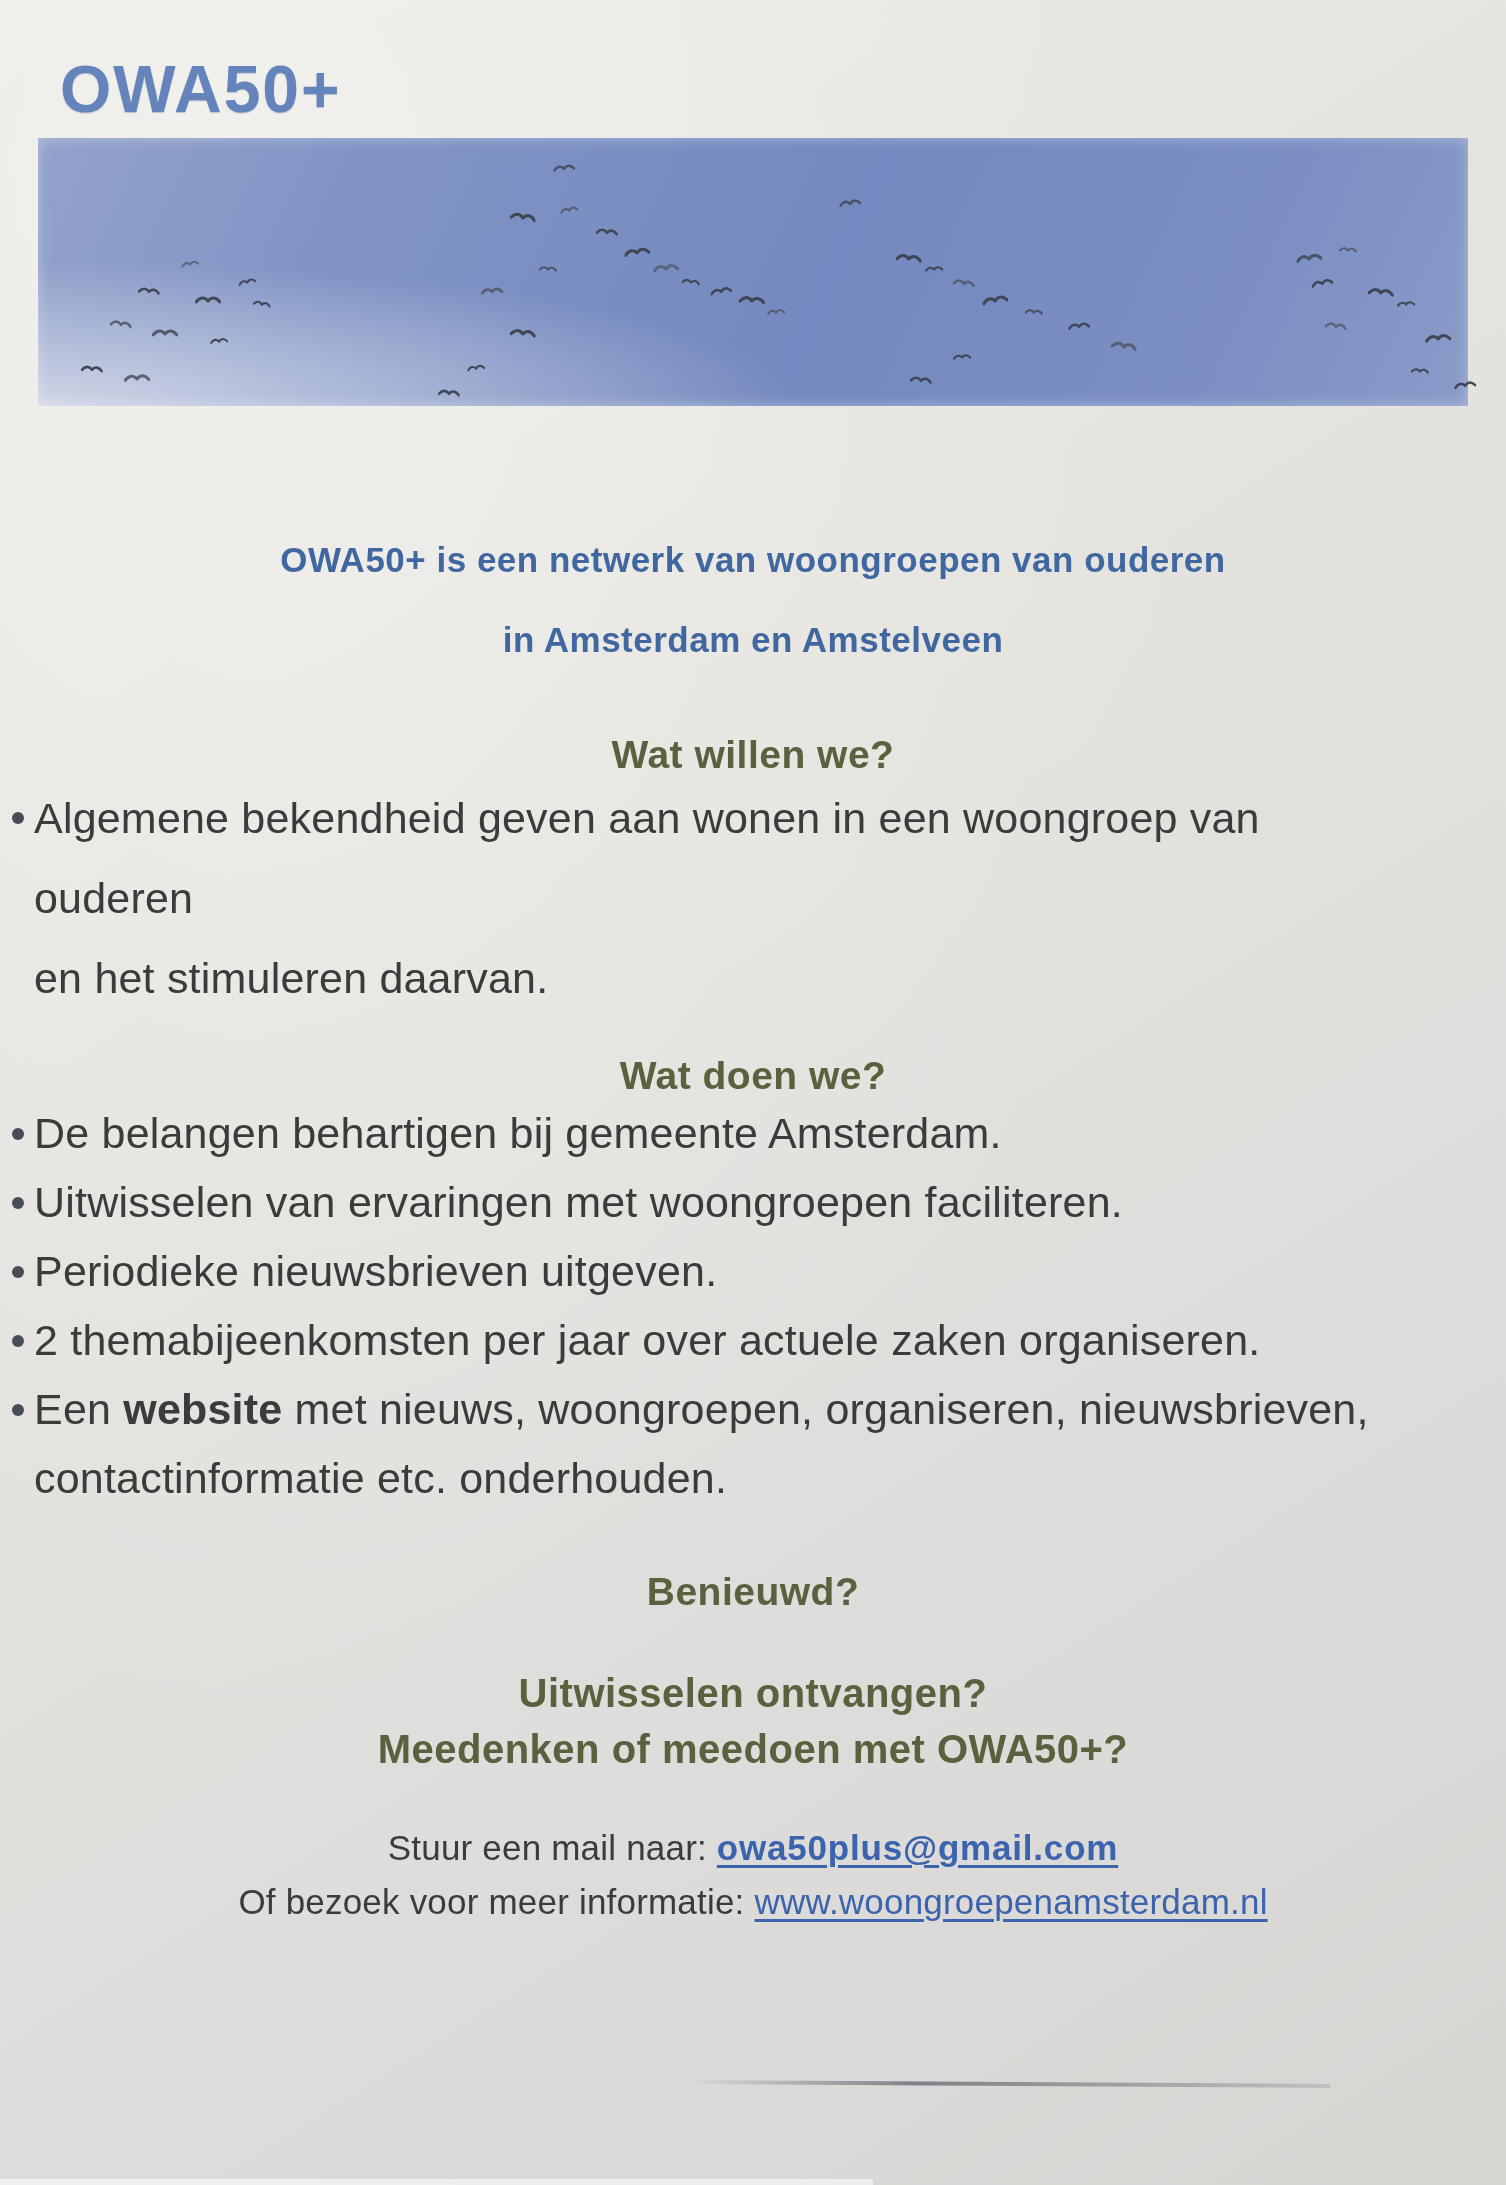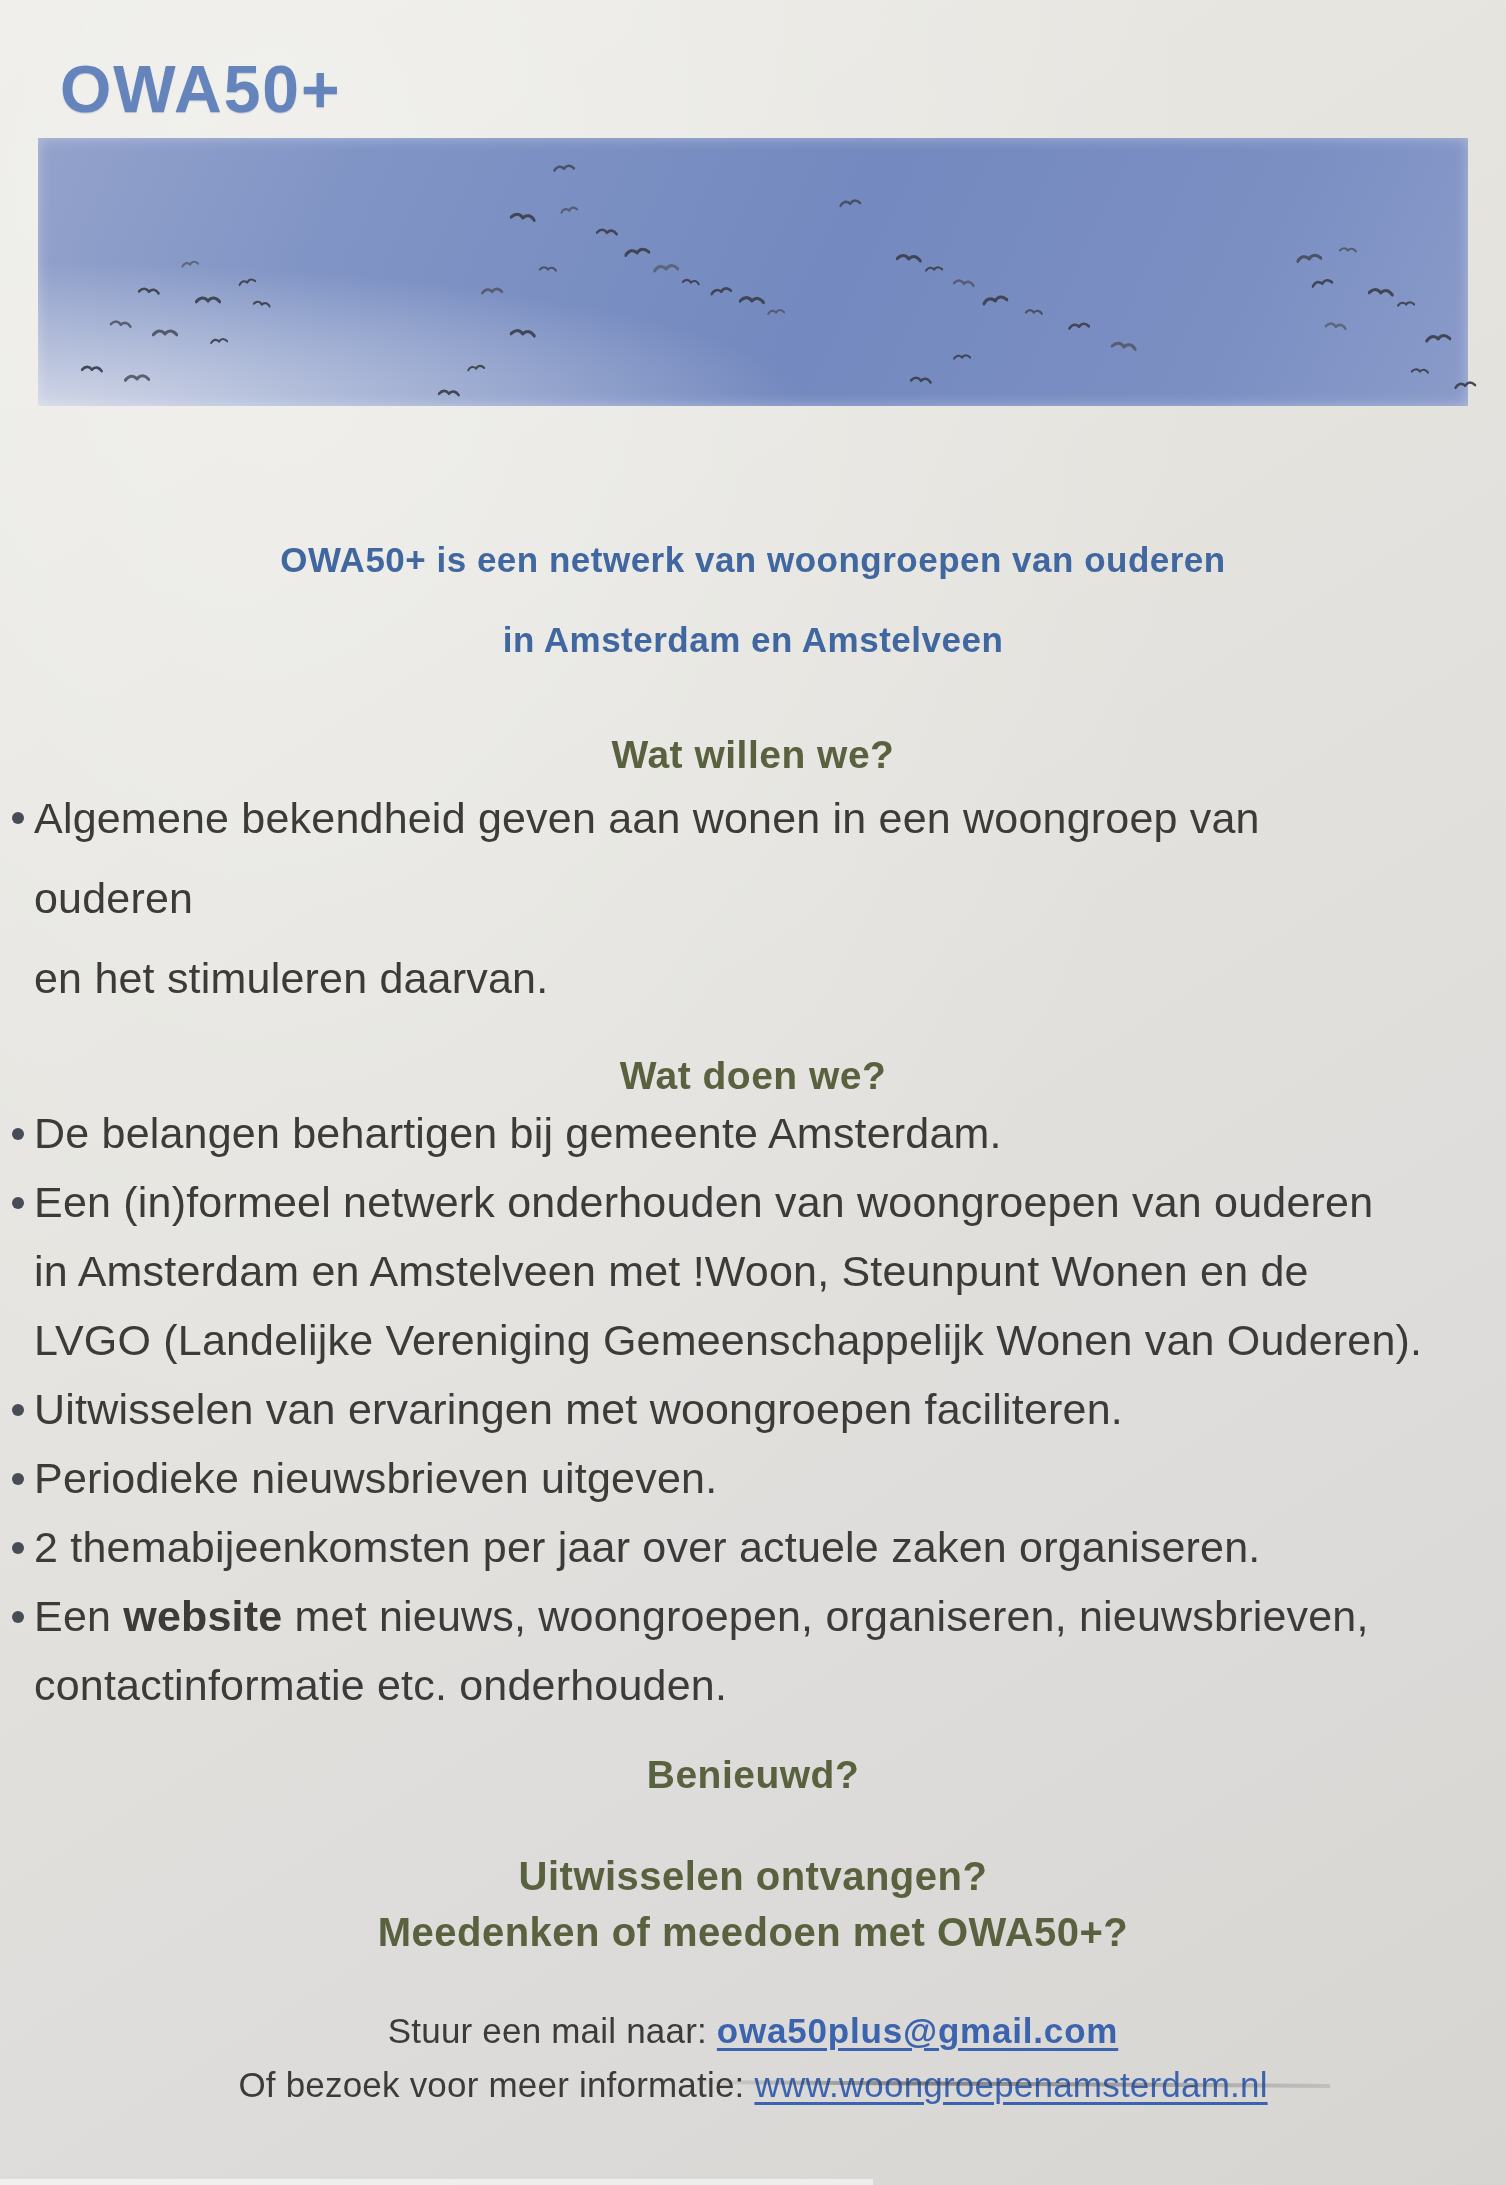--- a/index.html
+++ b/index.html
@@ -68,21 +68,21 @@
     background:#474c56;
   }
   .list-1{margin:20px 0 0 26px;width:1430px;font-size:43px;letter-spacing:.2px;}
   .list-1 .line{display:block;line-height:80px;}
   .list-1 .dot{top:34px;}
   .list-2{margin:70px 0 0 26px;width:1440px;font-size:43px;letter-spacing:.2px;}
   .list-2 .line{display:block;line-height:69px;}
   .list-2 .dot{top:29px;}
   .bold{font-weight:bold;}
 
-  .cta-head{margin-top:32px;}
+  .cta-head{margin-top:56px;}
   .cta-lines{margin-top:50px;}
   .cta-lines .line{display:block;line-height:56px;font-size:40px;}
 
   .contact{
     margin-top:44px;
     text-align:center;
     font-size:35px;
     letter-spacing:.2px;
   }
   .contact .row{display:block;line-height:54px;}
@@ -382,26 +382,20 @@
 
   <div class="h-green h2g">Wat doen we?</div>
 
   <ul class="flyer-list list-2">
     <li>
       <span class="dot"></span>
       <span class="line">De belangen behartigen bij gemeente Amsterdam.</span>
     </li>
     <li>
       <span class="dot"></span>
-      <span class="line">Een (in)formeel netwerk onderhouden van woongroepen van ouderen</span>
-      <span class="line">in Amsterdam en Amstelveen met !Woon, Steunpunt Wonen en de</span>
-      <span class="line">LVGO (Landelijke Vereniging Gemeenschappelijk Wonen van Ouderen).</span>
-    </li>
-    <li>
-      <span class="dot"></span>
       <span class="line">Uitwisselen van ervaringen met woongroepen faciliteren.</span>
     </li>
     <li>
       <span class="dot"></span>
       <span class="line">Periodieke nieuwsbrieven uitgeven.</span>
     </li>
     <li>
       <span class="dot"></span>
       <span class="line">2 themabijeenkomsten per jaar over actuele zaken organiseren.</span>
     </li>

